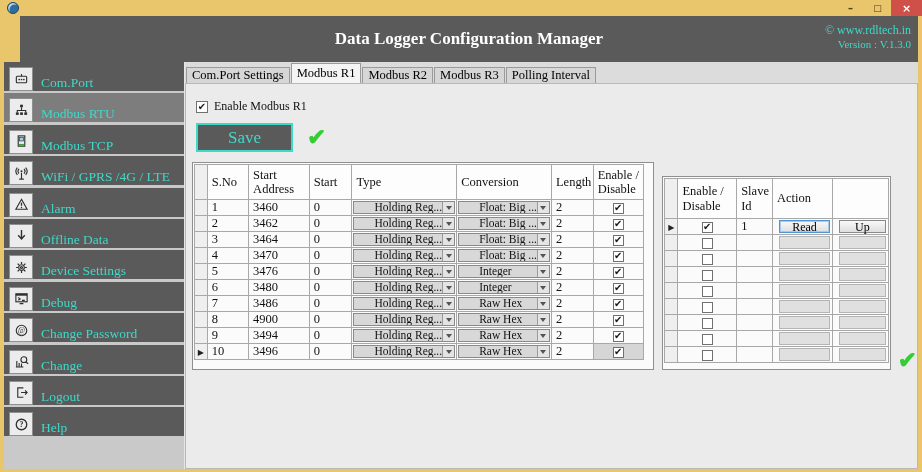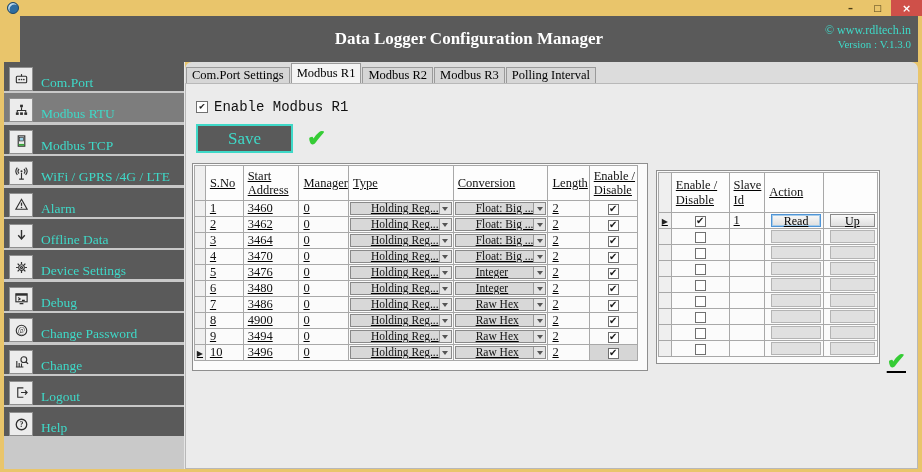--- a/index.html
+++ b/index.html
@@ -24,38 +24,38 @@
   .main{position:absolute;top:62px;left:4px;right:4px;bottom:3px;display:flex;}
   .sidebar{width:180px;background:#c9c9c9;display:flex;flex-direction:column;border-right:1px solid #e6e6e6;}
   .side-item{height:29px;margin-bottom:2.4px;background:var(--header_gray,#5a5a5a);
     display:flex;align-items:flex-end;padding-left:5px;flex:0 0 auto;cursor:pointer;}
   .side-item.active{background:var(--active_item_gray,#7d7d7d);}
   .icon-box{width:22px;height:22px;background:#ececec;border:1px solid #8f8f8f;display:flex;
     align-items:center;justify-content:center;margin-right:8px;flex:0 0 auto;}
   .icon-box svg{display:block;}
   .side-label{color:var(--accent_cyan,#3fd9c8);font-size:13.5px;white-space:nowrap;}
   
-  .content{flex:1;background:var(--content_gray,#dcdcdc);position:relative;min-width:0;border-radius:7px;}
+  .content{flex:1;background:var(--content_gray,#dcdcdc);position:relative;min-width:0;}
   .tabstrip{position:absolute;top:2px;left:1px;right:0;height:19px;display:flex;align-items:flex-end;z-index:3;}
   .tab{background:#d6d6d6;border:1px solid #9a9a9a;border-bottom:none;height:15px;line-height:15px;
     padding:0 5px;font-size:12.5px;margin-right:1px;cursor:pointer;white-space:nowrap;}
   .tab.active{background:#f4f4f4;height:19px;line-height:19px;}
   .tabpanel{position:absolute;top:21px;left:0;right:0;bottom:0;background:var(--panel_gray,#ebebeb);
     border:1px solid #b8b8b8;box-sizing:border-box;}
-  .enable-row{display:flex;align-items:center;margin:15px 0 0 10px;font-size:14px;color:#111;cursor:pointer;font-family:Liberation Mono, monospace;}
+  .enable-row{display:flex;align-items:center;margin:15px 0 0 10px;font-size:12px;color:#111;cursor:pointer;}
   .cb{width:12px;height:12px;background:#fff;border:1px solid #707070;display:inline-flex;
     align-items:center;justify-content:center;margin-right:6px;box-sizing:border-box;}
   .cb.checked::after{content:"✔";font-size:10px;line-height:10px;color:#1a1a1a;}
   .save-row{margin:9px 0 0 10px;display:flex;align-items:center;}
   .save-btn{width:97px;height:29px;background:var(--header_gray,#5a5a5a);color:var(--accent_cyan,#3fd9c8);
     border:1px solid var(--accent_cyan,#3fd9c8);box-shadow:inset 0 0 0 1px var(--accent_cyan,#3fd9c8);
     font-family:"Liberation Serif",serif;font-size:17px;cursor:pointer;}
   .green-check{color:var(--success_green,#35cc35);font-size:23px;font-weight:bold;margin-left:14px;line-height:1;}
   
-  .tables-row{display:flex;margin:10px 11px 0 6px;align-items:center;text-decoration:underline;}
+  .tables-row{display:flex;margin:10px 0 0 6px;align-items:flex-end;}
   .grid-panel{background:#fbfbfb;border:1px solid #8f8f8f;}
   .grid-panel.left{padding:1px 9px 9px 1px;margin-right:8px;}
   .grid-panel.right{padding:1px 1px 6px 1px;margin-right:5px;}
   table{border-collapse:collapse;font-family:"Liberation Serif",serif;font-size:12.5px;table-layout:fixed;}
   th,td{border:1px solid #a8a8a8;padding:0 0 0 4px;height:16px;box-sizing:border-box;
     overflow:hidden;white-space:nowrap;color:#111;}
   th{font-weight:normal;text-align:left;vertical-align:middle;line-height:1.15;background:#fdfdfd;white-space:normal;}
   #register-table thead th{height:35px;}
   #slave-table thead th{height:40px;}
   td.sel,th.sel{width:14px;background:#efefef;padding:0;text-align:center;}
@@ -245,21 +245,21 @@
         </div>
 
         <div class="tables-row">
           <div class="grid-panel left">
             <table id="register-table">
                 <thead>
                   <tr>
                     <th class="sel"></th>
                     <th class="col-sno">S.No</th>
                     <th class="col-start">Start Address</th>
-                    <th class="col-offset">Manager</th>
+                    <th class="col-offset">Start</th>
                     <th class="col-type">Type</th>
                     <th class="col-conv">Conversion</th>
                     <th class="col-len">Length</th>
                     <th class="col-en">Enable / Disable</th>
                   </tr>
                 </thead>
                 <tbody>
                   <tr>
                     <td class="sel"></td>
                     <td>1</td>

